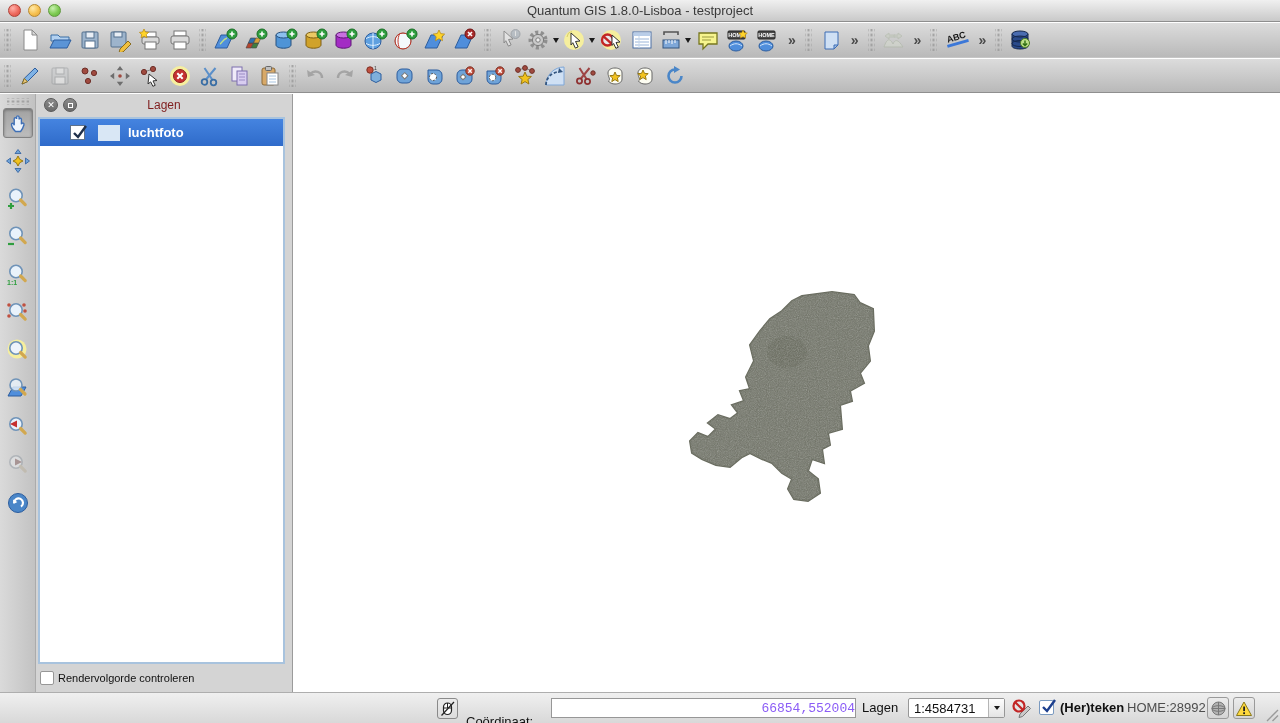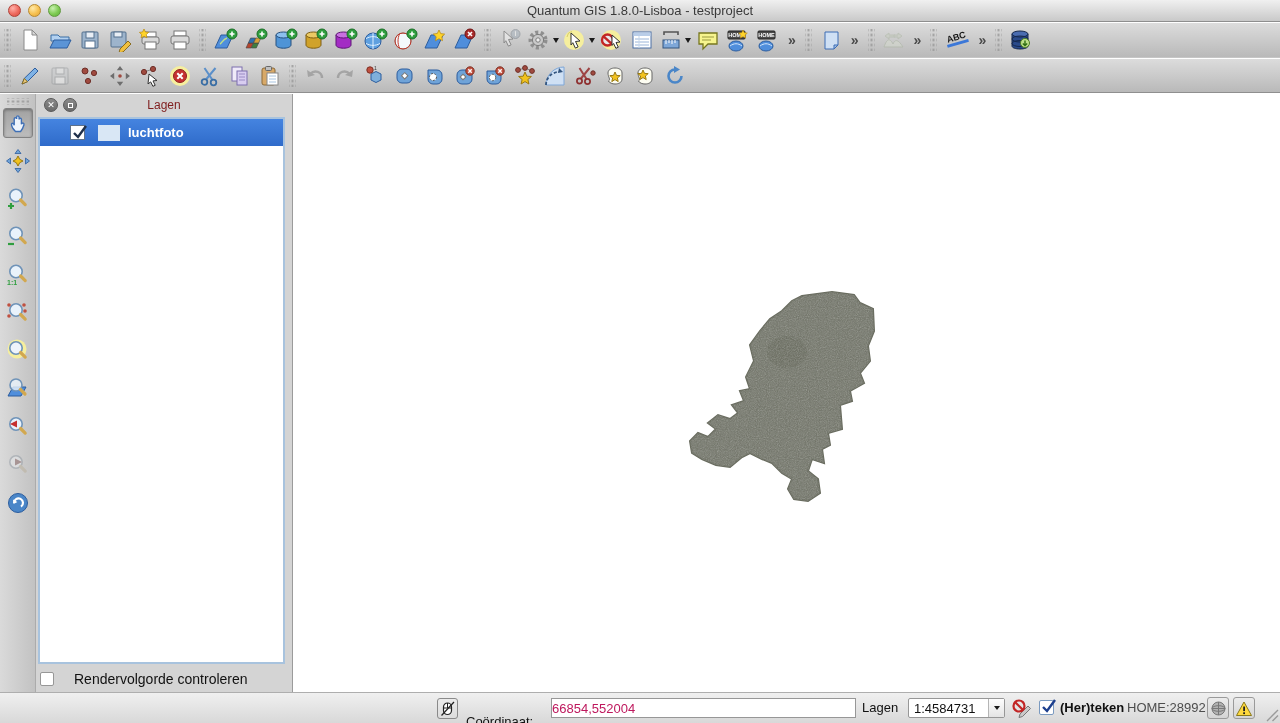--- a/index.html
+++ b/index.html
@@ -61,36 +61,36 @@
   .layer-row { position:absolute; left:0; top:0; right:0; height:27px;
     background:linear-gradient(#4584e0,#2f6bca); display:flex; align-items:center;text-align:right; }
   .lchk { width:15px; height:15px; background:#fff; border:1px solid #5e718a;
     margin-left:30px; flex:none; position:relative; }
   .lchk svg { position:absolute; left:0; top:-2px; }
   .lswatch { width:22px; height:16px; background:#d9e7f5; margin-left:13px; flex:none; }
   .lname { margin-left:8px; color:#fff; font-weight:bold; font-size:13px; }
   .render-order { position:absolute; left:4px; top:577px; display:flex; align-items:center; }
   .rchk { width:14px; height:14px; background:#fff; border:1px solid #979797;
     border-radius:2px; flex:none; }
-  .rlabel { margin-left:20px; font-size:14px; color:#111; }
+  .rlabel { margin-left:4px; font-size:11px; color:#111; }
 
   
   .canvas { position:absolute; left:292px; top:94px; width:988px; height:598px;
     background:#fff; border-left:1px solid #9b9b9b; }
   .canvas svg { display:block; }
 
   
   .statusbar { position:absolute; left:0; top:692px; width:1280px; height:31px;
     background:linear-gradient(#f0f0f0,#d8d8d8); border-top:1px solid #aeaeae; font-size:13px; color:#111; }
   .sb-abs { position:absolute; }
   .mouse-btn { left:437px; top:5px; width:21px; height:21px; border:1px solid #8a8a8a;
     border-radius:3px; display:flex; align-items:center; justify-content:center; }
   .coord-label { left:466px; top:21px; }
   .coord-input { left:551px; top:5px; width:305px; height:20px; background:#fff;
-    border:1px solid #979797; text-align:left; font-size:13px; font-family:Liberation Sans, sans-serif; color:#be185d; }
+    border:1px solid #979797; text-align:right; font-size:13px; font-family:Liberation Mono, monospace; color:#8b5cf6; }
   .scale-label { left:862px; top:7px; }
   .scale-combo { left:908px; top:5px; width:97px; height:20px; background:#fff;
     border:1px solid #979797; border-radius:2px; display:flex; align-items:center; }
   .scale-text { flex:1; padding-left:5px; font-size:13px; }
   .scale-arrow-btn { width:16px; height:18px; border-left:1px solid #b5b5b5;
     display:flex; align-items:center; justify-content:center; background:linear-gradient(#fdfdfd,#e4e4e4); }
   .stop-btn { left:1010px; top:4px; width:23px; height:23px; display:flex; align-items:center; justify-content:center; }
   .redraw-chk { left:1039px; top:7px; width:15px; height:15px; background:#fff;
     border:1px solid #7a9ac0; border-radius:2px; position:absolute; }
   .redraw-chk svg { position:absolute; left:0; top:-3px; }

